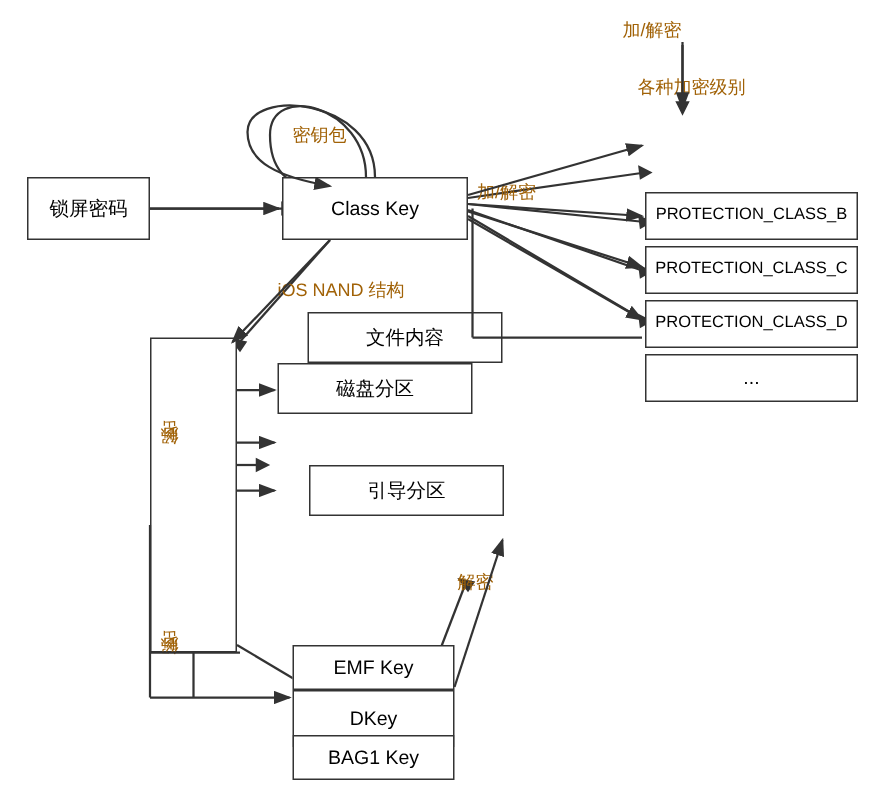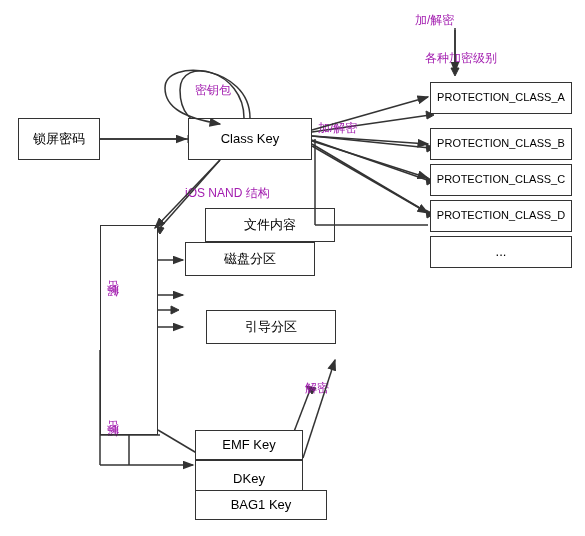--- a/index.html
+++ b/index.html
@@ -24,21 +24,21 @@
       display: flex;
       align-items: center;
       justify-content: center;
       text-align: center;
       font-size: 13px;
       line-height: 1.4;
     }
     .label {
       position: absolute;
       font-size: 12px;
-      color: #a21caf;
+      color: #a16207;
       text-align: center;
     }
     svg.arrows {
       position: absolute;
       top: 0; left: 0;
       width: 585px;
       height: 536px;
       pointer-events: none;
     }
     svg.arrows line, svg.arrows path, svg.arrows polyline {
@@ -100,23 +100,20 @@
   </div>
 
   <div class="label" style="left:195px; top:82px;">密钥包</div>
 
   <div class="label" style="left:318px; top:120px;">加/解密</div>
 
   <div class="label" style="left:415px; top:12px;">加/解密</div>
 
   <div class="label" style="left:425px; top:50px;">各种加密级别</div>
 
-  <div class="box" style="left:430px; top:82px; width:142px; height:32px; font-size:11px;">
-    <span>PROTECTION_CLASS_A</span>
-  </div>
 
   <div class="box" style="left:430px; top:128px; width:142px; height:32px; font-size:11px;">
     <span>PROTECTION_CLASS_B</span>
   </div>
 
   <div class="box" style="left:430px; top:164px; width:142px; height:32px; font-size:11px;">
     <span>PROTECTION_CLASS_C</span>
   </div>
 
   <div class="box" style="left:430px; top:200px; width:142px; height:32px; font-size:11px;">
@@ -148,21 +145,21 @@
   <div class="label" style="left:305px; top:380px;">解密</div>
 
   <div class="box" style="left:195px; top:430px; width:108px; height:30px;">
     <span>EMF Key</span>
   </div>
 
   <div class="box" style="left:195px; top:460px; width:108px; height:38px;">
     <span>DKey</span>
   </div>
 
-  <div class="box" style="left:195px; top:490px; width:132px; height:30px;">
+  <div class="box" style="left:195px; top:490px; width:108px; height:30px;">
     <span>BAG1 Key</span>
   </div>
 
   <svg style="position:absolute;top:0;left:0;width:585px;height:536px;pointer-events:none;">
     <defs>
       <marker id="arrowhead" markerWidth="8" markerHeight="6" refX="7" refY="3" orient="auto">
         <polygon points="0 0, 8 3, 0 6" fill="#333"></polygon>
       </marker>
     </defs>
 

